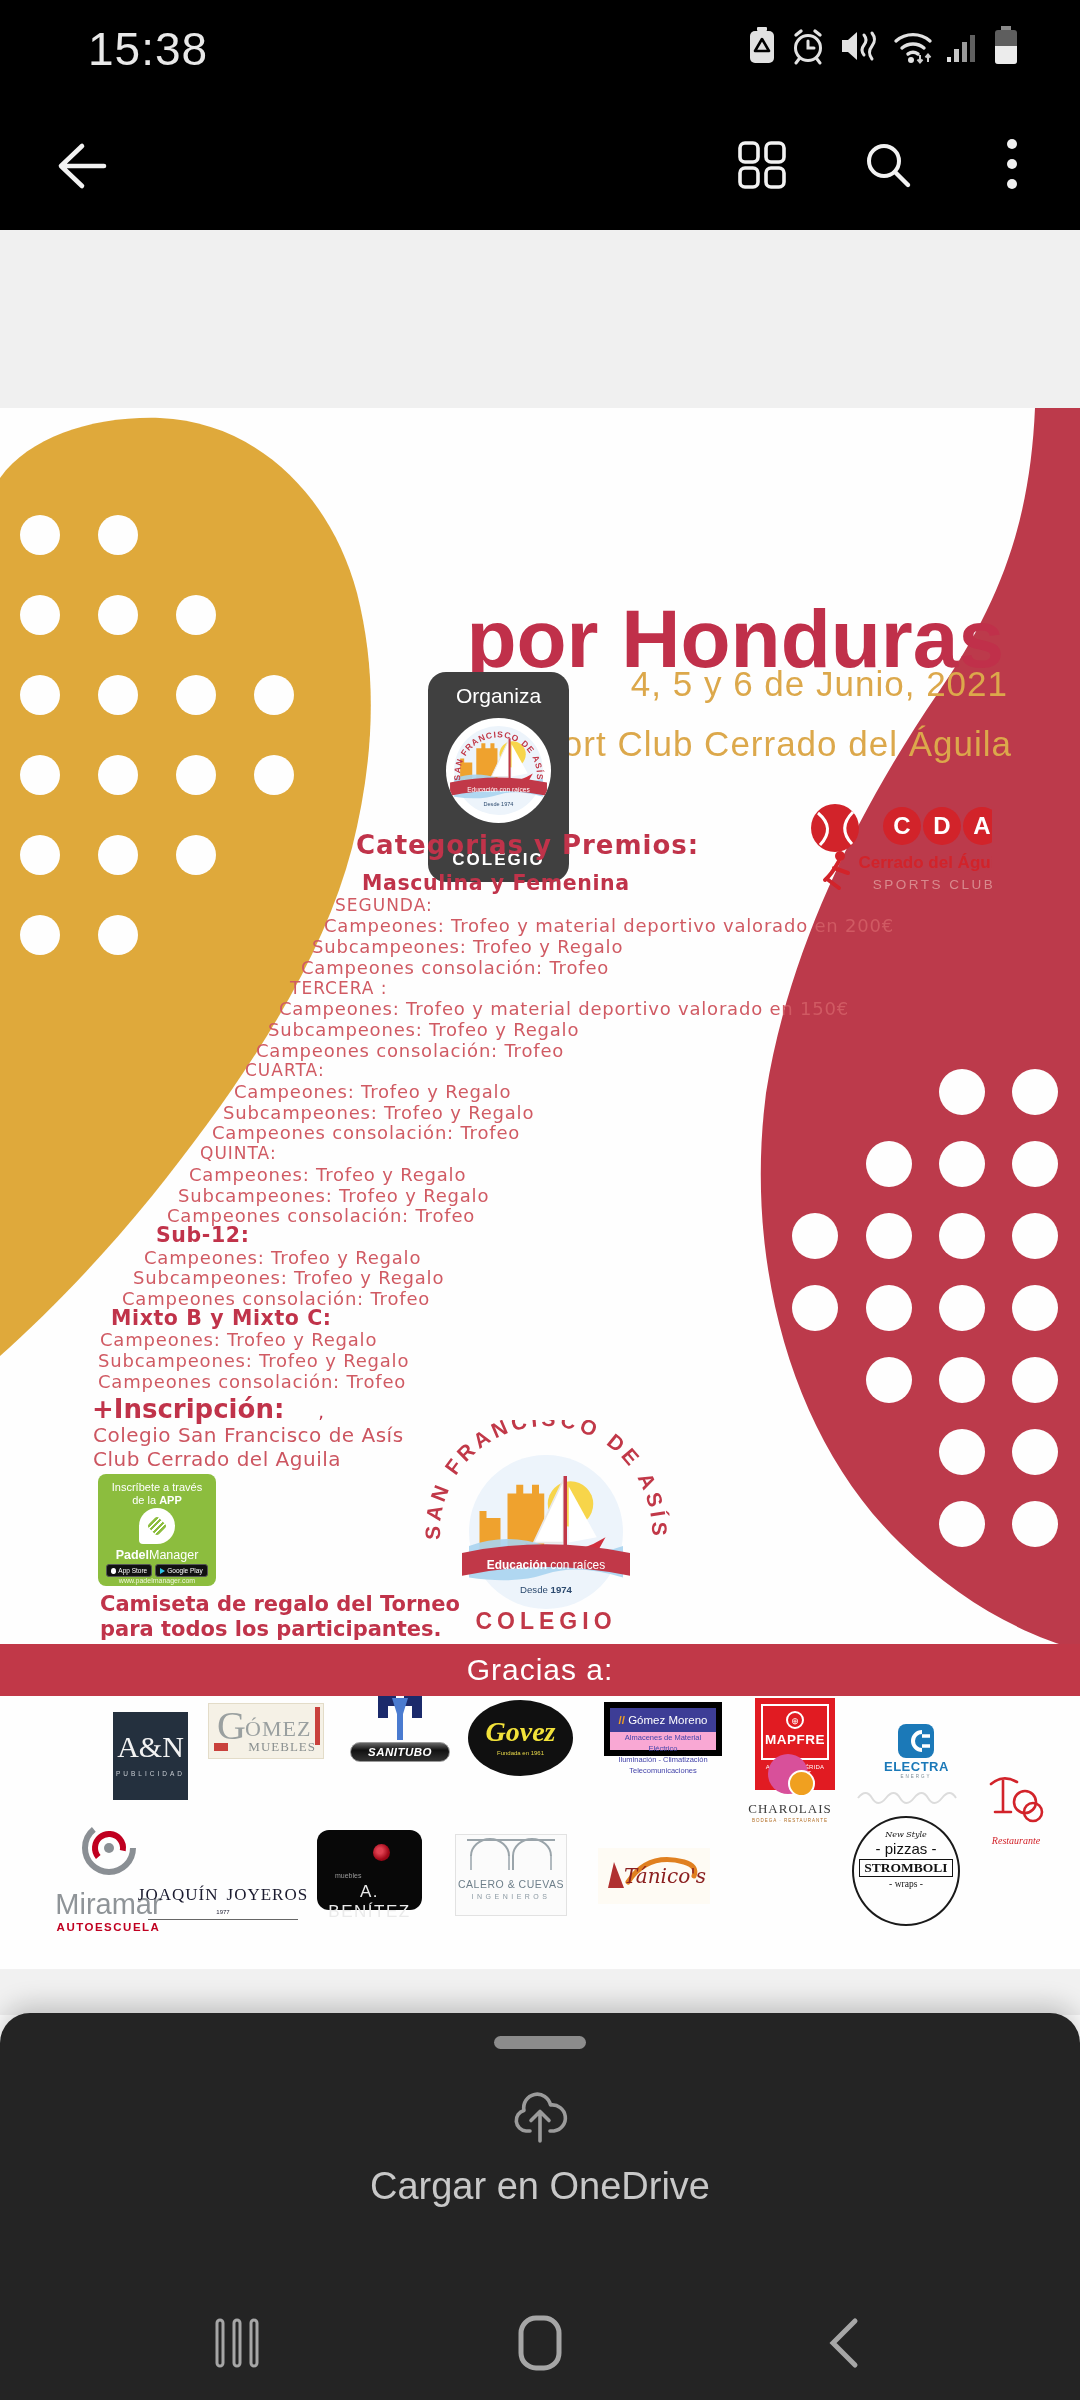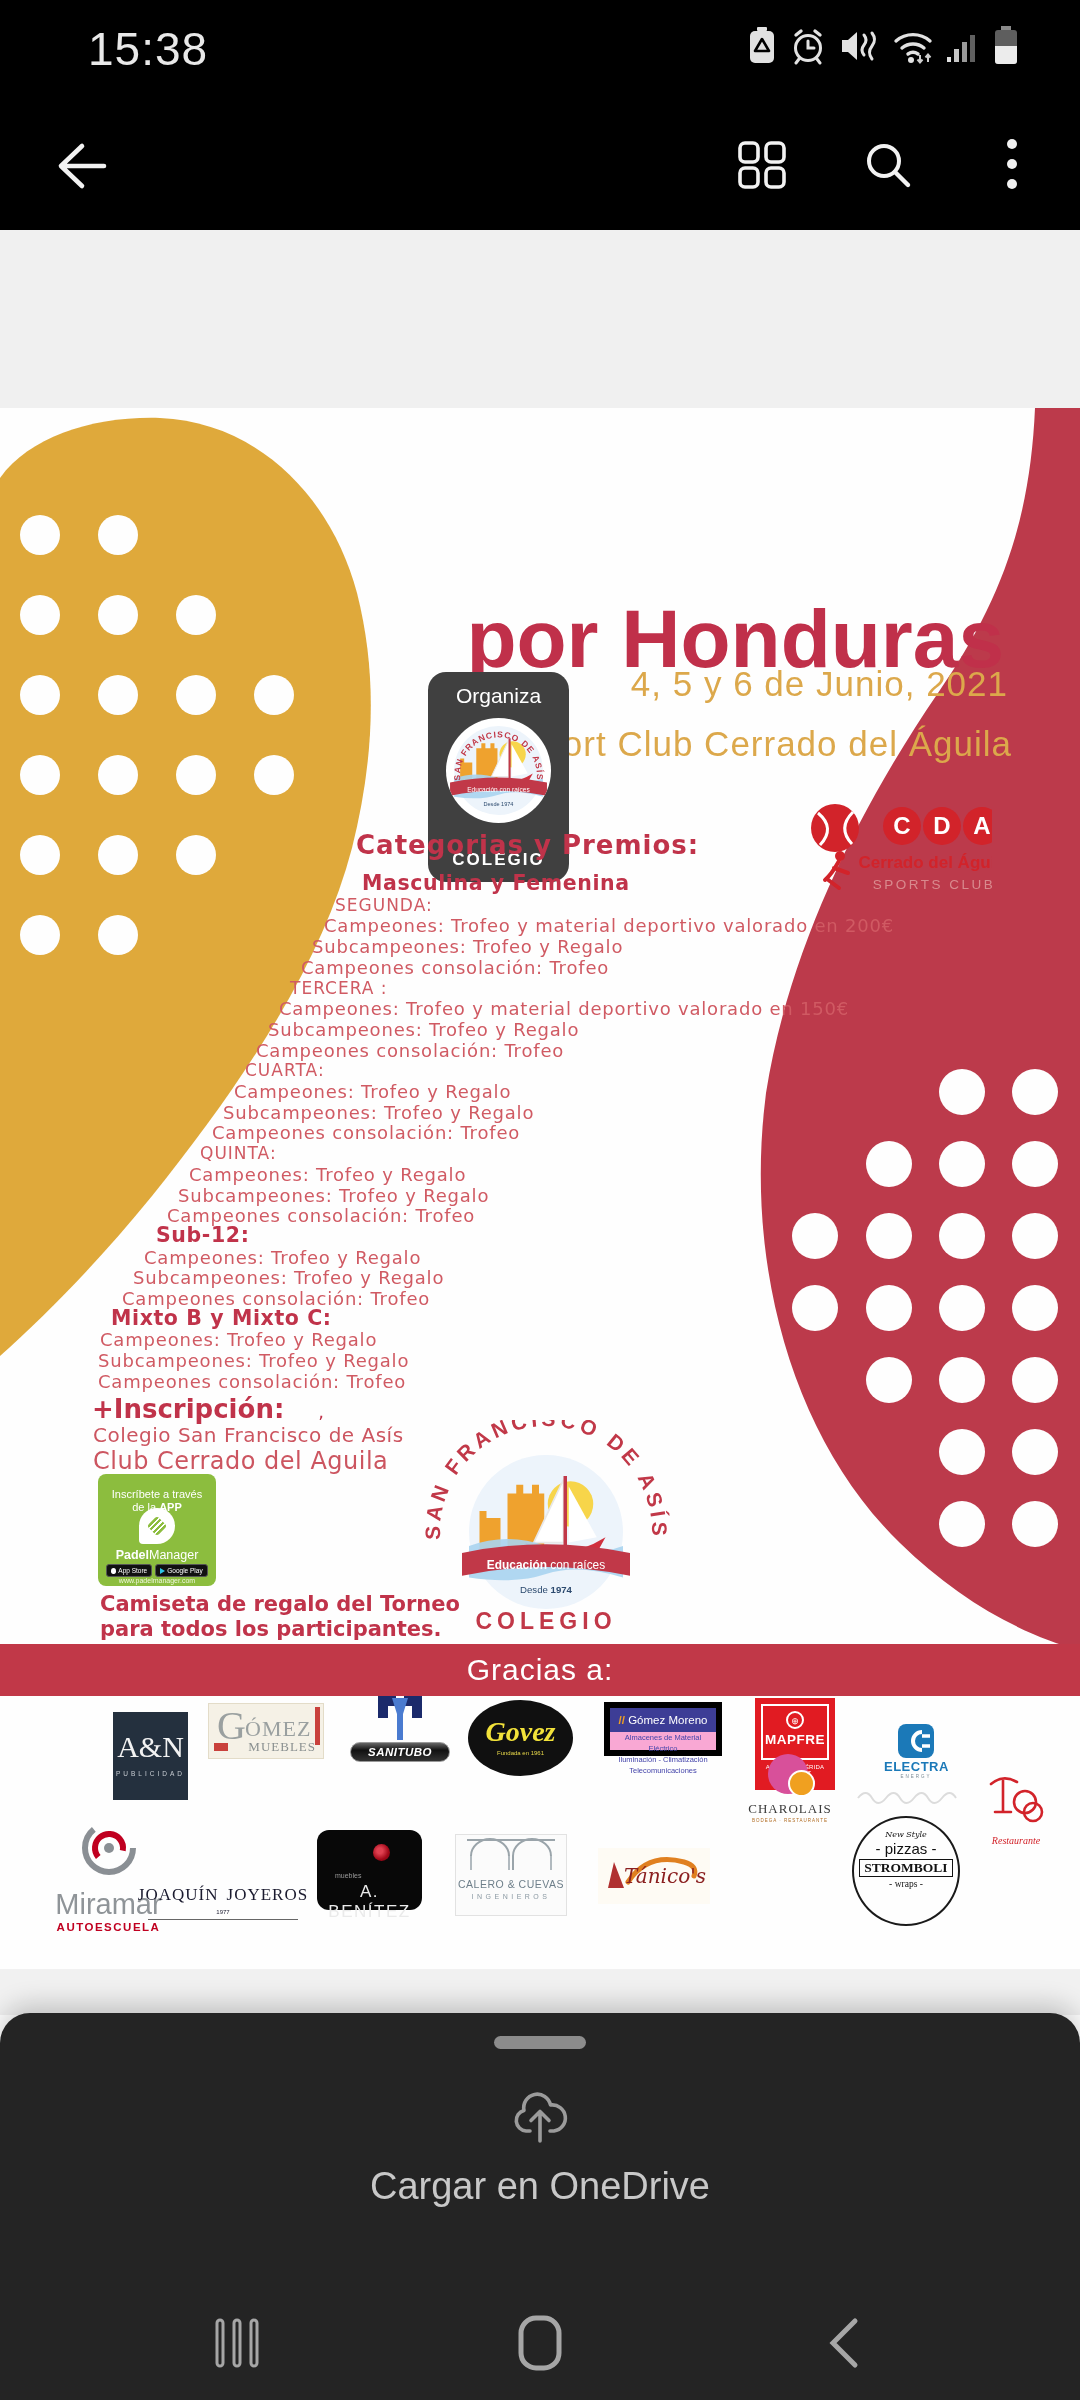--- a/index.html
+++ b/index.html
@@ -39,25 +39,25 @@
                  font-family:"DejaVu Sans", sans-serif; font-size:26px; font-weight:bold; color:#C0334A; letter-spacing:1px; white-space:nowrap; }
 
   .pl { position:absolute; white-space:nowrap; font-family:"DejaVu Sans", sans-serif; }
   .pl-h { font-size:20.5px; font-weight:bold; color:#C0334A; letter-spacing:.6px; }
   .pl-l { font-size:17px; color:#D05A63; letter-spacing:1px; }
   .pl-t { font-size:18px; color:#D05A63; letter-spacing:.8px; }
 
   .ins-h { position:absolute; left:92px; top:1394px; font-family:"DejaVu Sans", sans-serif; font-size:26px; font-weight:bold; color:#C0334A; }
   .ins-h .comma { font-weight:normal; font-size:18px; color:#C0334A; margin-left:34px; }
   .ins-l1 { position:absolute; left:93px; top:1423px; font-family:"DejaVu Sans", sans-serif; font-size:20px; color:#CC5560; letter-spacing:.5px; }
-  .ins-l2 { position:absolute; left:93px; top:1447px; font-family:"DejaVu Sans", sans-serif; font-size:24px; color:#CC5560; letter-spacing:.5px; }
+  .ins-l2 { position:absolute; left:93px; top:1447px; font-family:"DejaVu Sans", sans-serif; font-size:20px; color:#CC5560; letter-spacing:.5px; }
 
   .app-box { position:absolute; left:98px; top:1474px; width:118px; height:112px; background:#8CBD3E; border-radius:8px; text-align:center; color:#fff; }
   .app-box .al { font-size:11px; line-height:13px; }
-  .app-box .al:first-child { padding-top:14px; }
+  .app-box .al:first-child { padding-top:7px; }
   .app-box .pin { position:absolute; left:41px; top:34px; width:36px; height:36px; background:#fff; border-radius:50% 50% 50% 4px; }
   .app-box .pin .diamond { position:absolute; left:9px; top:9px; width:18px; height:18px; background:#8CBD3E; border-radius:4px; transform:rotate(45deg) scale(.8);
        background-image:repeating-linear-gradient(90deg,#8CBD3E 0 3px,#fff 3px 5px); }
   .app-box .brand { position:absolute; top:74px; width:100%; font-size:12.5px; }
   .app-box .brand b { font-weight:bold; }
   .app-box .stores { position:absolute; top:90px; width:100%; display:flex; justify-content:center; gap:3px; }
   .app-box .store { background:#111; color:#fff; border:1px solid #555; border-radius:3px; font-size:6.5px; line-height:11px; padding:0 4px; display:flex; align-items:center; gap:2px; }
   .app-box .apple-dot { display:inline-block; width:5px; height:6px; background:#fff; border-radius:50% 50% 45% 45%; }
   .app-box .play-tri { display:inline-block; width:0; height:0; border-left:5px solid #2EC6E8; border-top:3.5px solid transparent; border-bottom:3.5px solid transparent; }
   .app-box .url { position:absolute; top:103px; width:100%; font-size:7px; color:#EFF6DC; }

